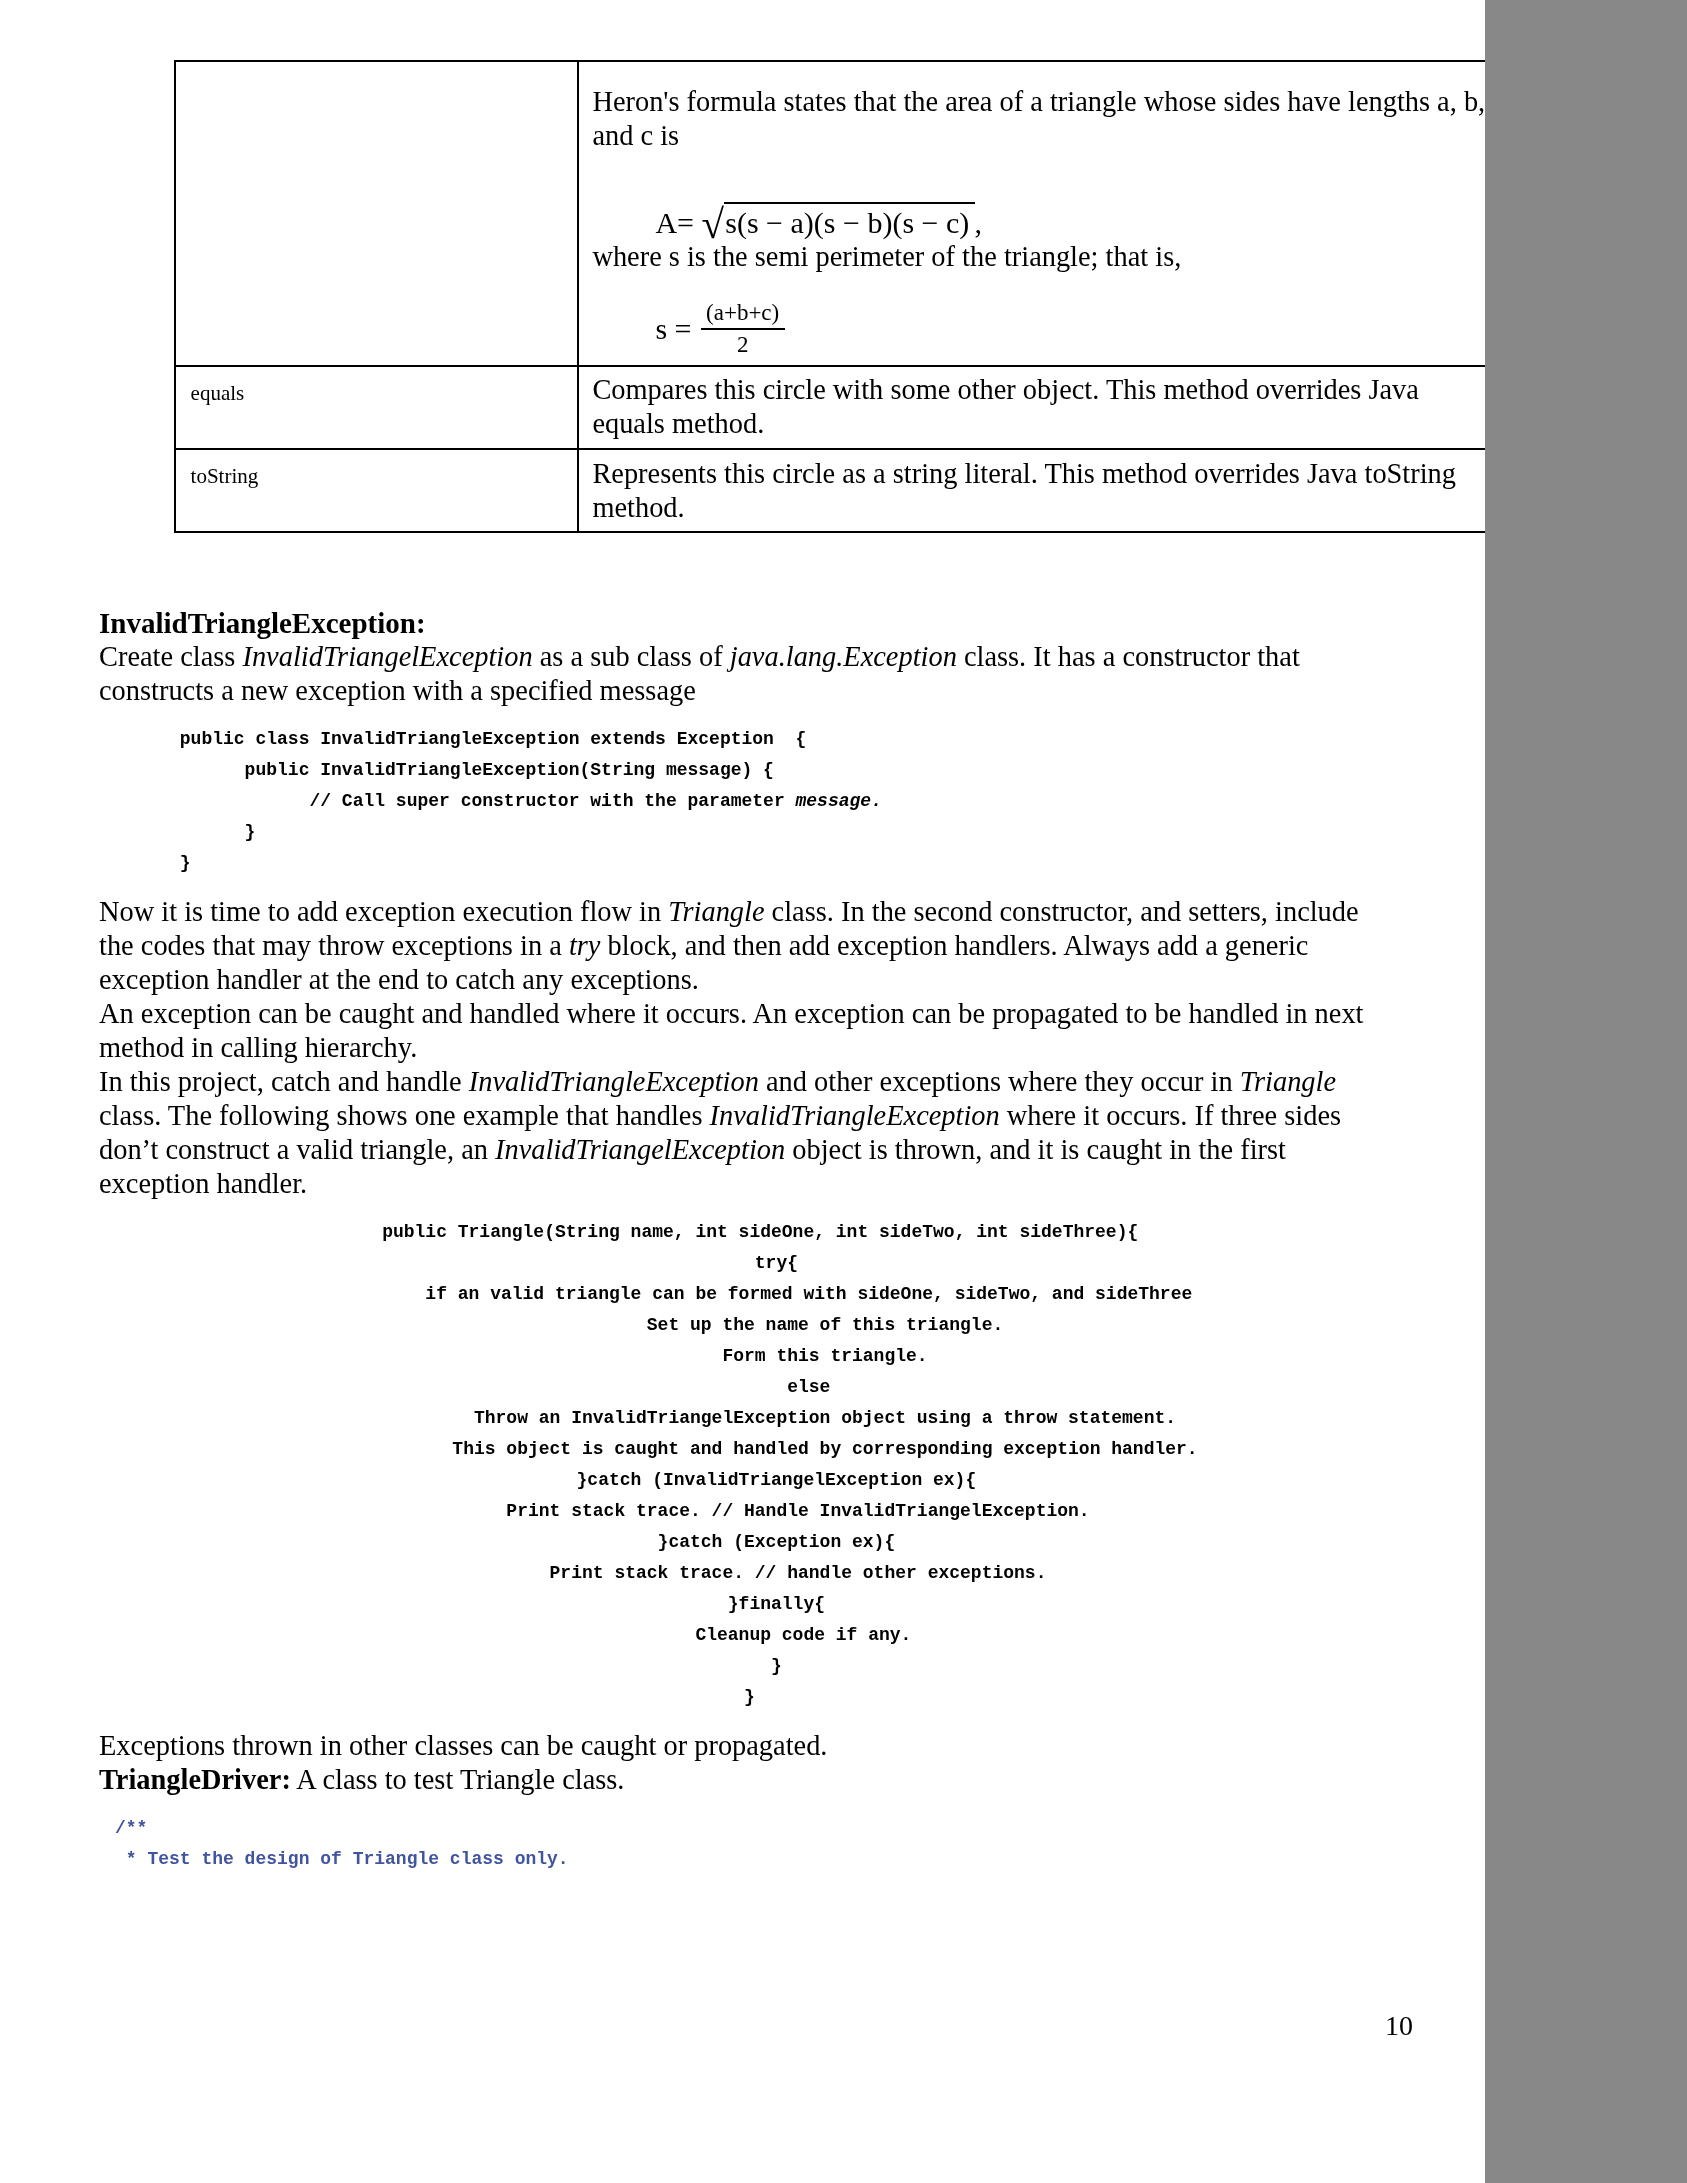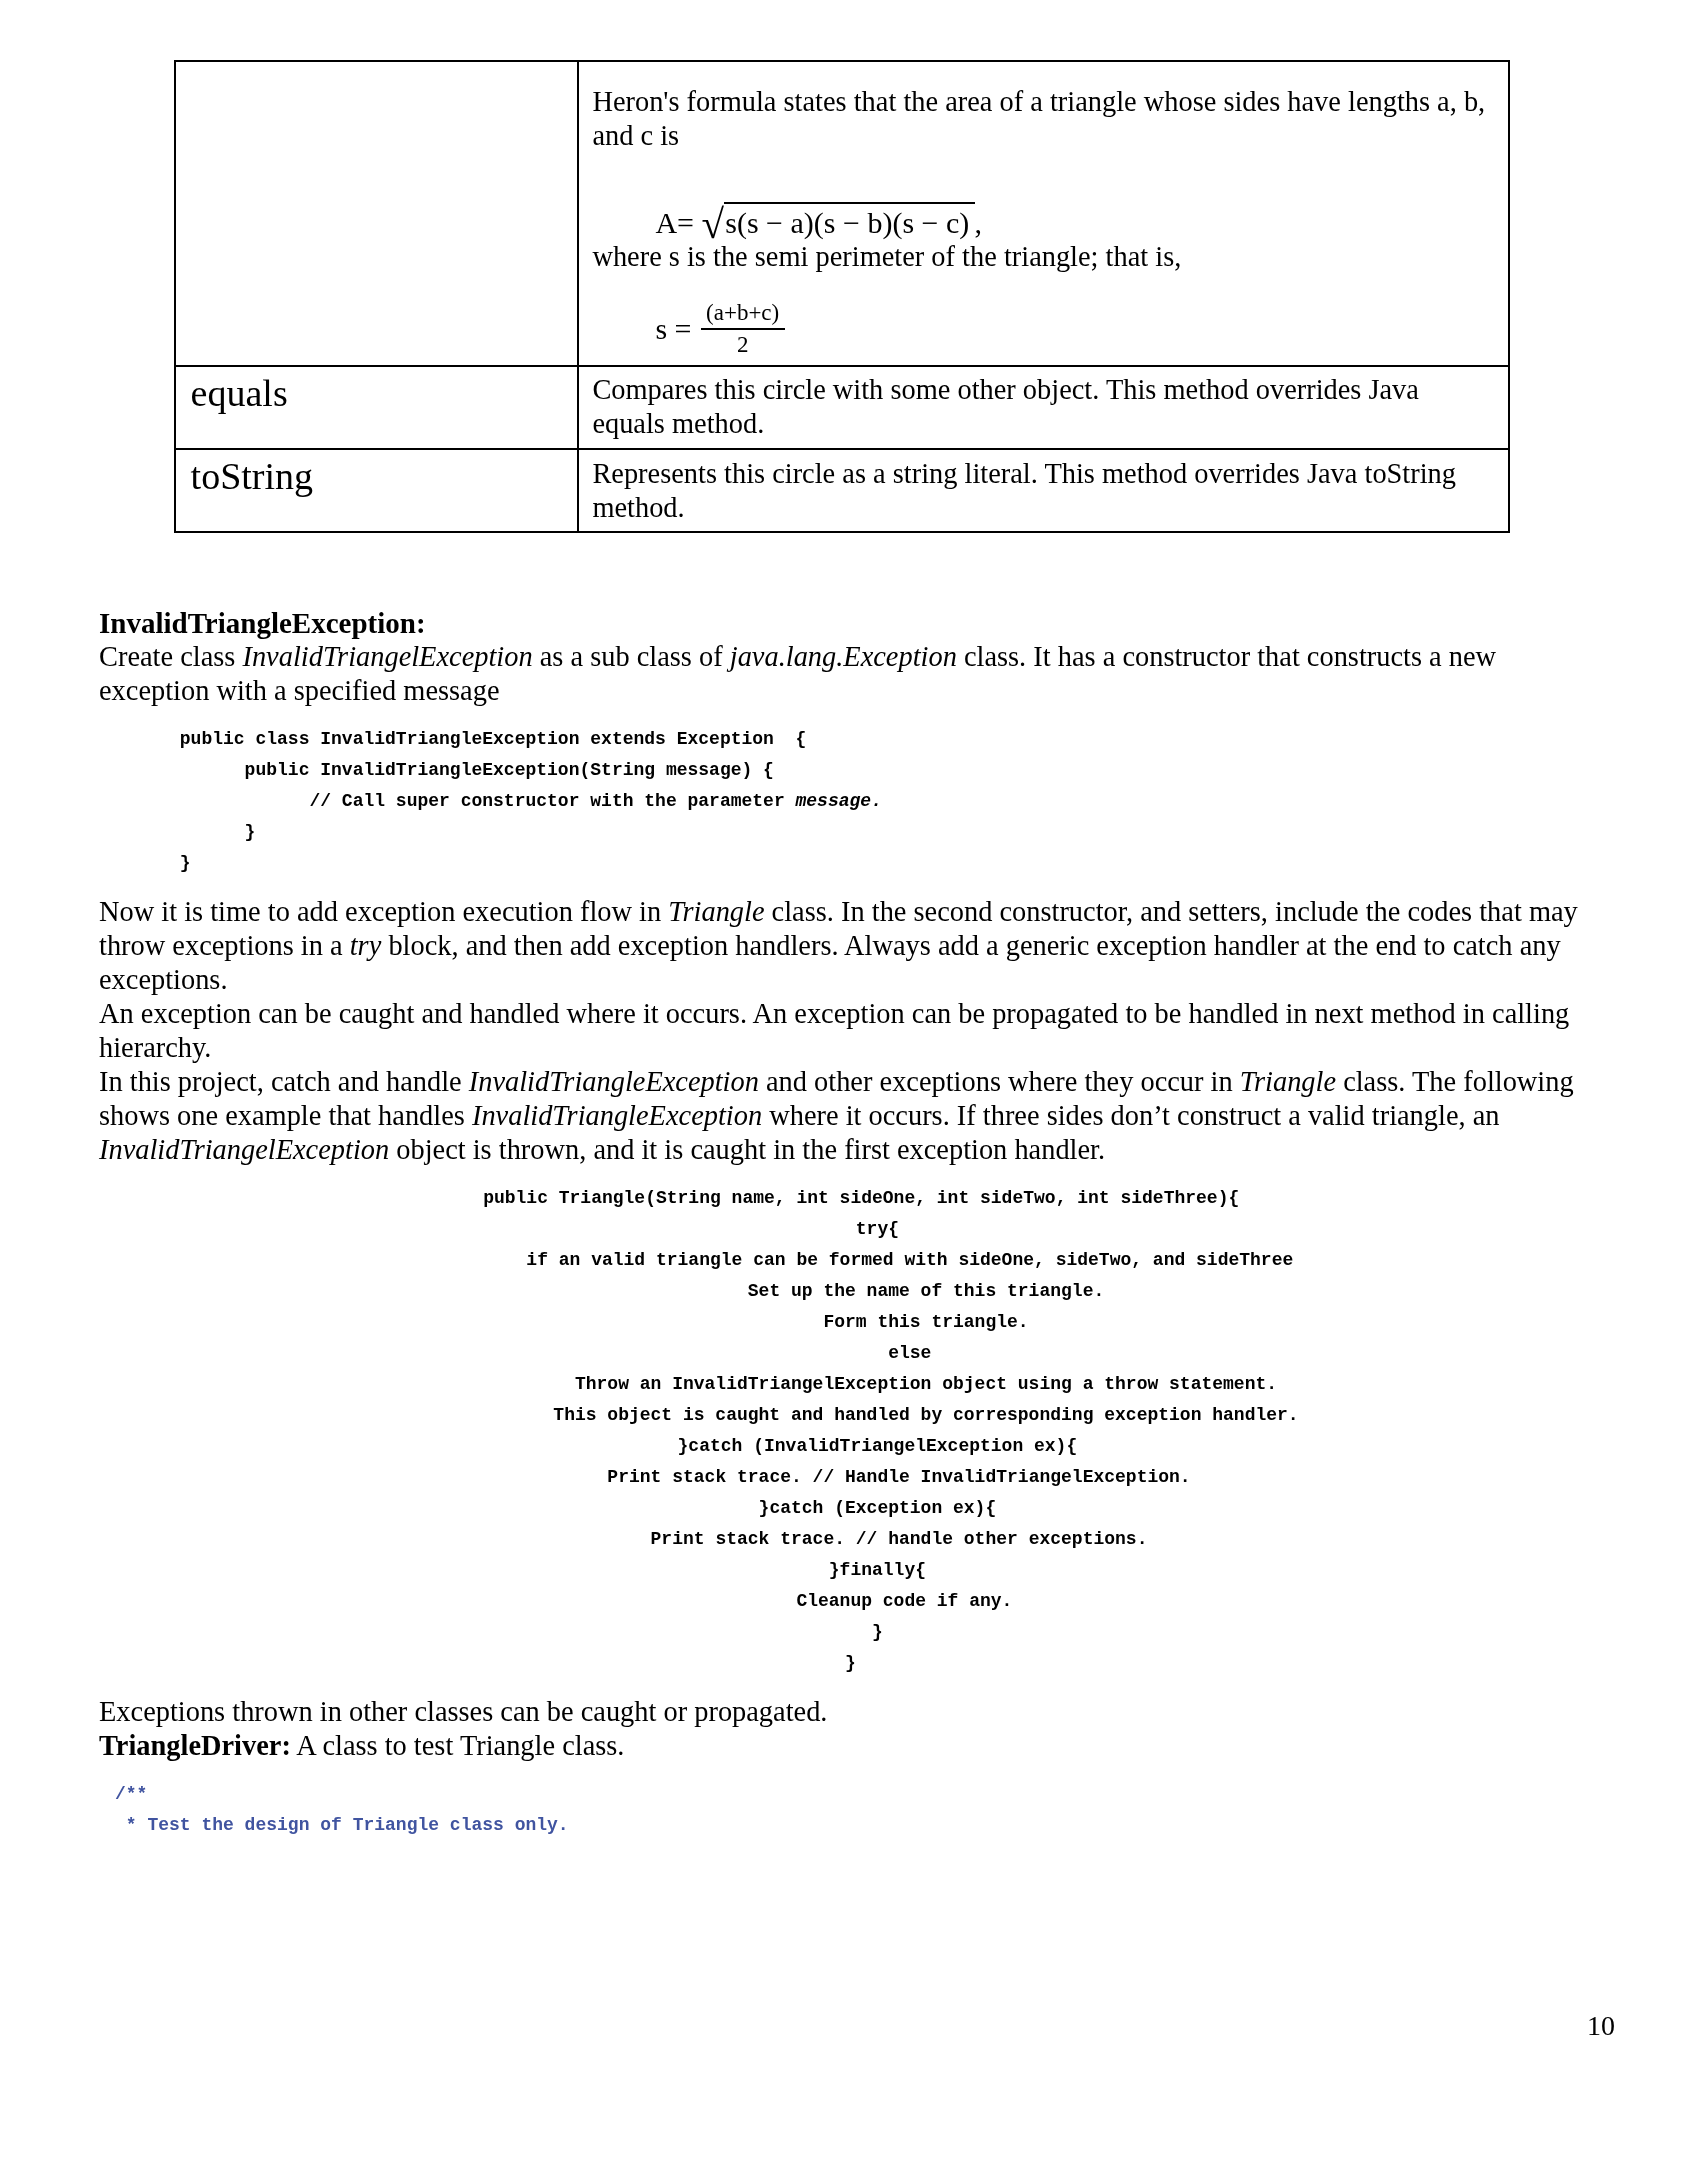--- a/index.html
+++ b/index.html
@@ -1,25 +1,25 @@
 <!DOCTYPE html>
 <html style="--comment-blue: #4054A0;font-size:10.6px"><head>
 <meta charset="utf-8">
 <style>
   html,body { margin:0; padding:0; background:#888; }
   .page {
-    width:1687px; height:2183px; background:#ffffff; position:relative;
+    width:1485px; height:2183px; background:#ffffff; position:relative;
     box-sizing:border-box; padding:0 96px 12px 99px;
     font-family:"Liberation Serif", serif; color:#000;
     overflow:hidden;
   }
   
   table.methods-table { border-collapse:collapse; margin:60px 0 0 75px; width:1336px; table-layout:fixed; }
   table.methods-table td { border:2.6px solid #000; vertical-align:top; }
-  td.label-cell { width:372px; padding:9.3px 14.6px; font-size:38px; line-height:34px; }
+  td.label-cell { width:372px; padding:9.3px 14.6px; font-size:21px; line-height:34px; }
   td.desc-cell  { padding:6.6px 13.2px; font-size:28.4px; line-height:34px; }
   td.formula-cell { padding:23px 13.2px 4px 13.2px; }
   .math-line { margin:16.5px 0 0 63px; font-size:30px; white-space:nowrap; }
   .sqrt-sign { font-size:41px; line-height:0; vertical-align:-5.3px; }
   .radicand { display:inline-block; border-top:2.6px solid #000; padding:2px 5.3px 0 1.3px;margin-top:32px; }
   .where-text { margin-top:33px; }
   .frac-line { margin:26.5px 0 2.6px 63px; display:flex; align-items:center; gap:9.3px; font-size:30px; }
   .frac { display:inline-flex; flex-direction:column; align-items:center; font-size:23px; line-height:1.15; }
   .frac .num { padding:0 5.3px 2px; border-bottom:2.6px solid #000; }
   .frac .den { padding-top:1.3px; }

